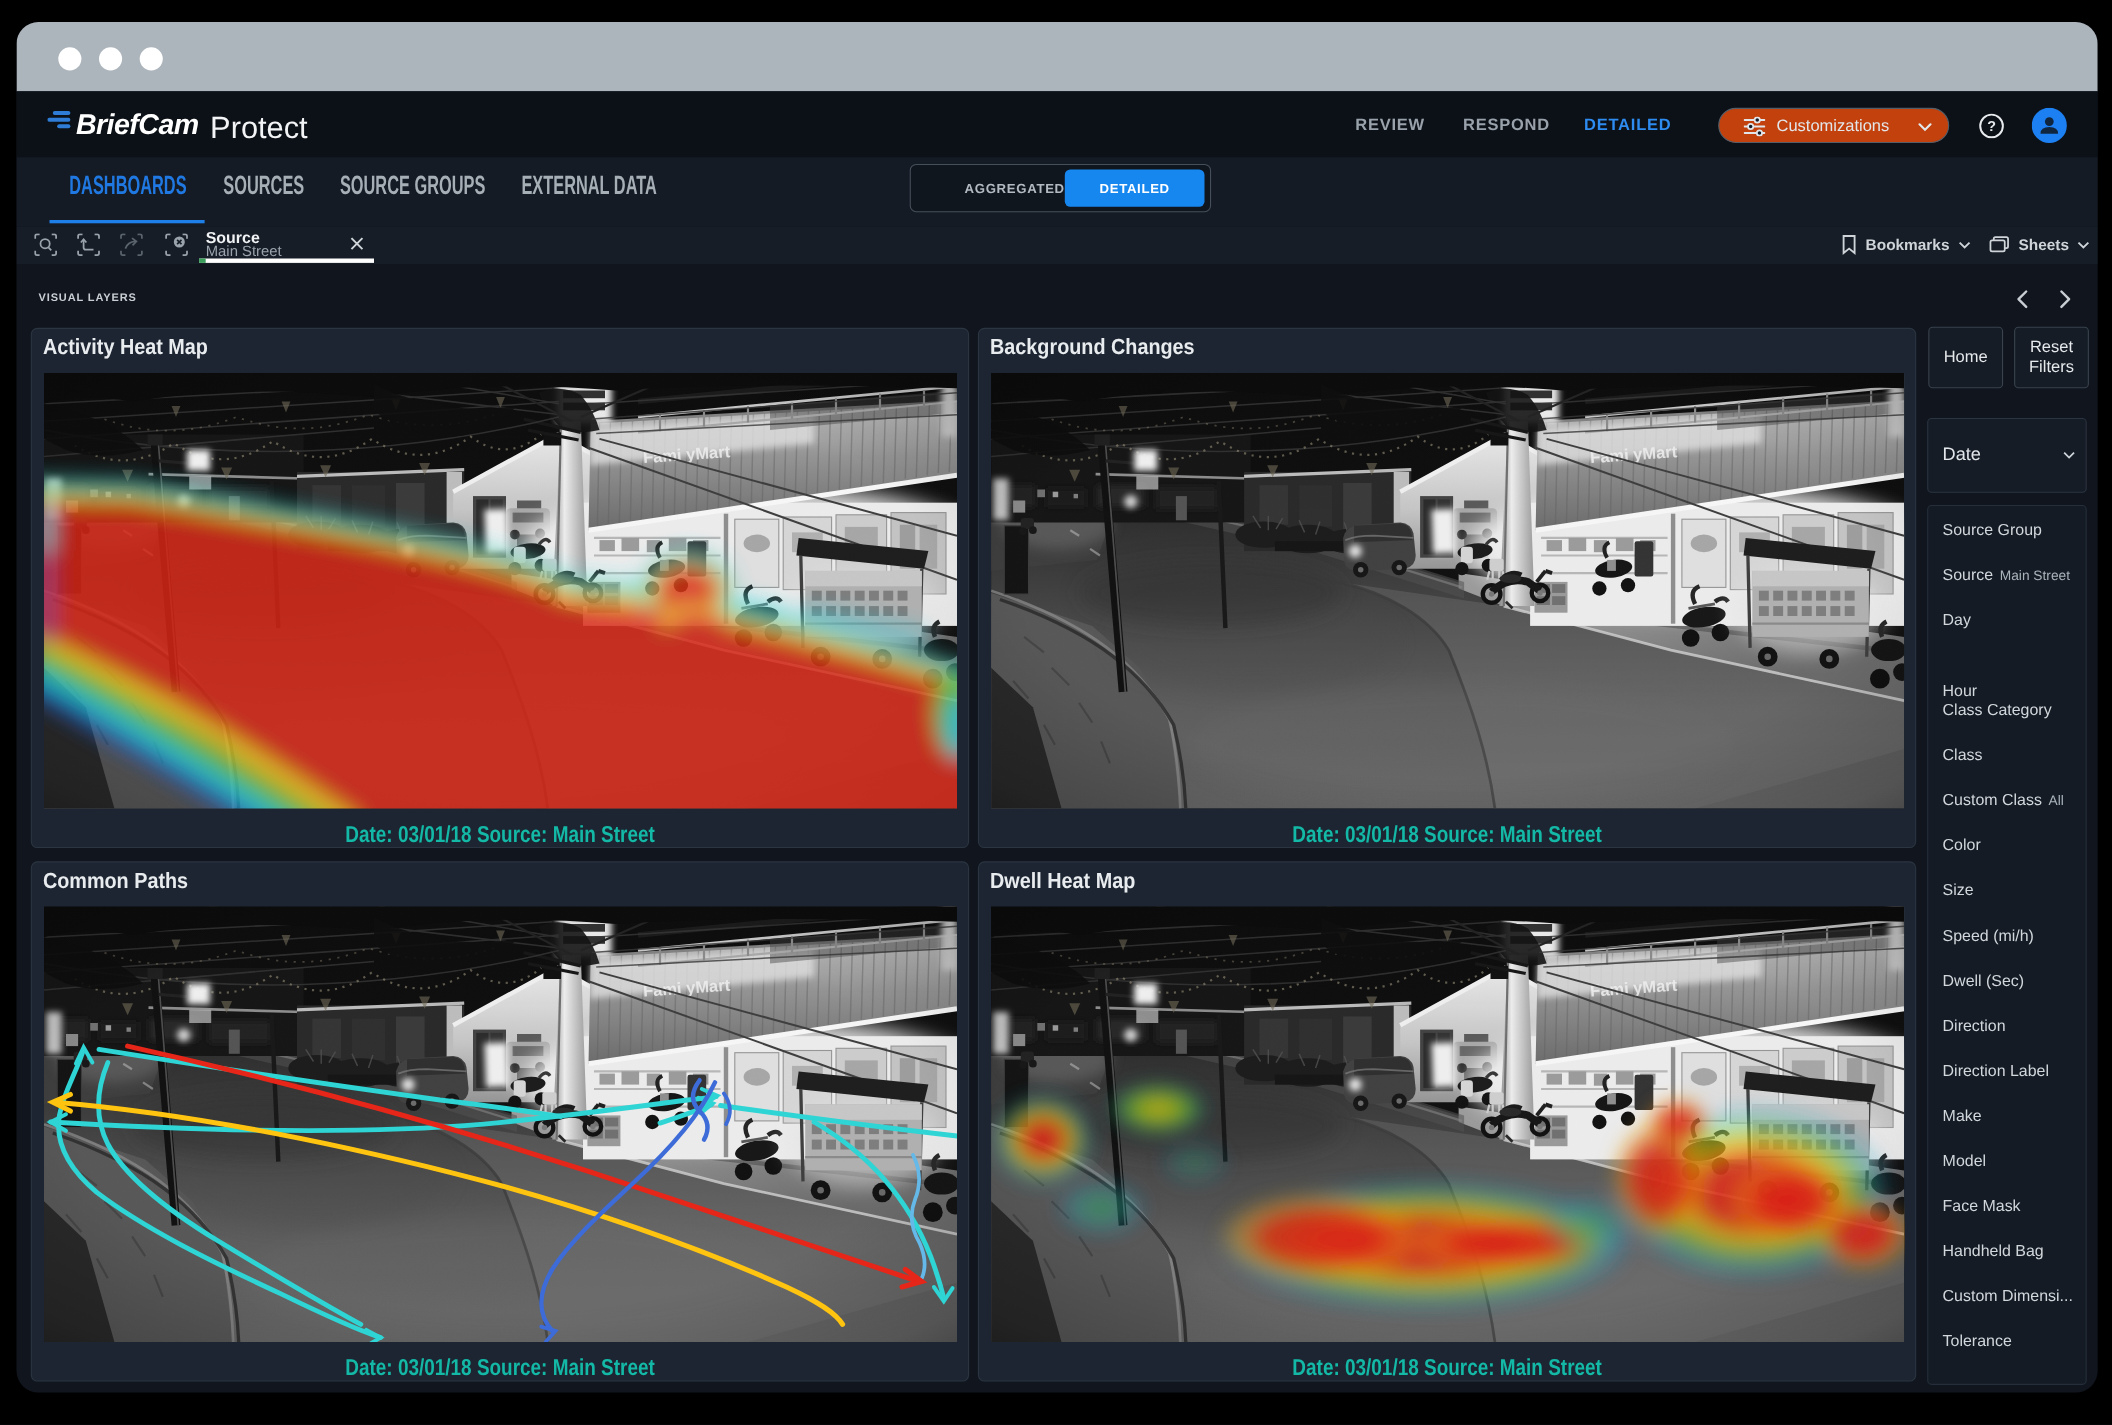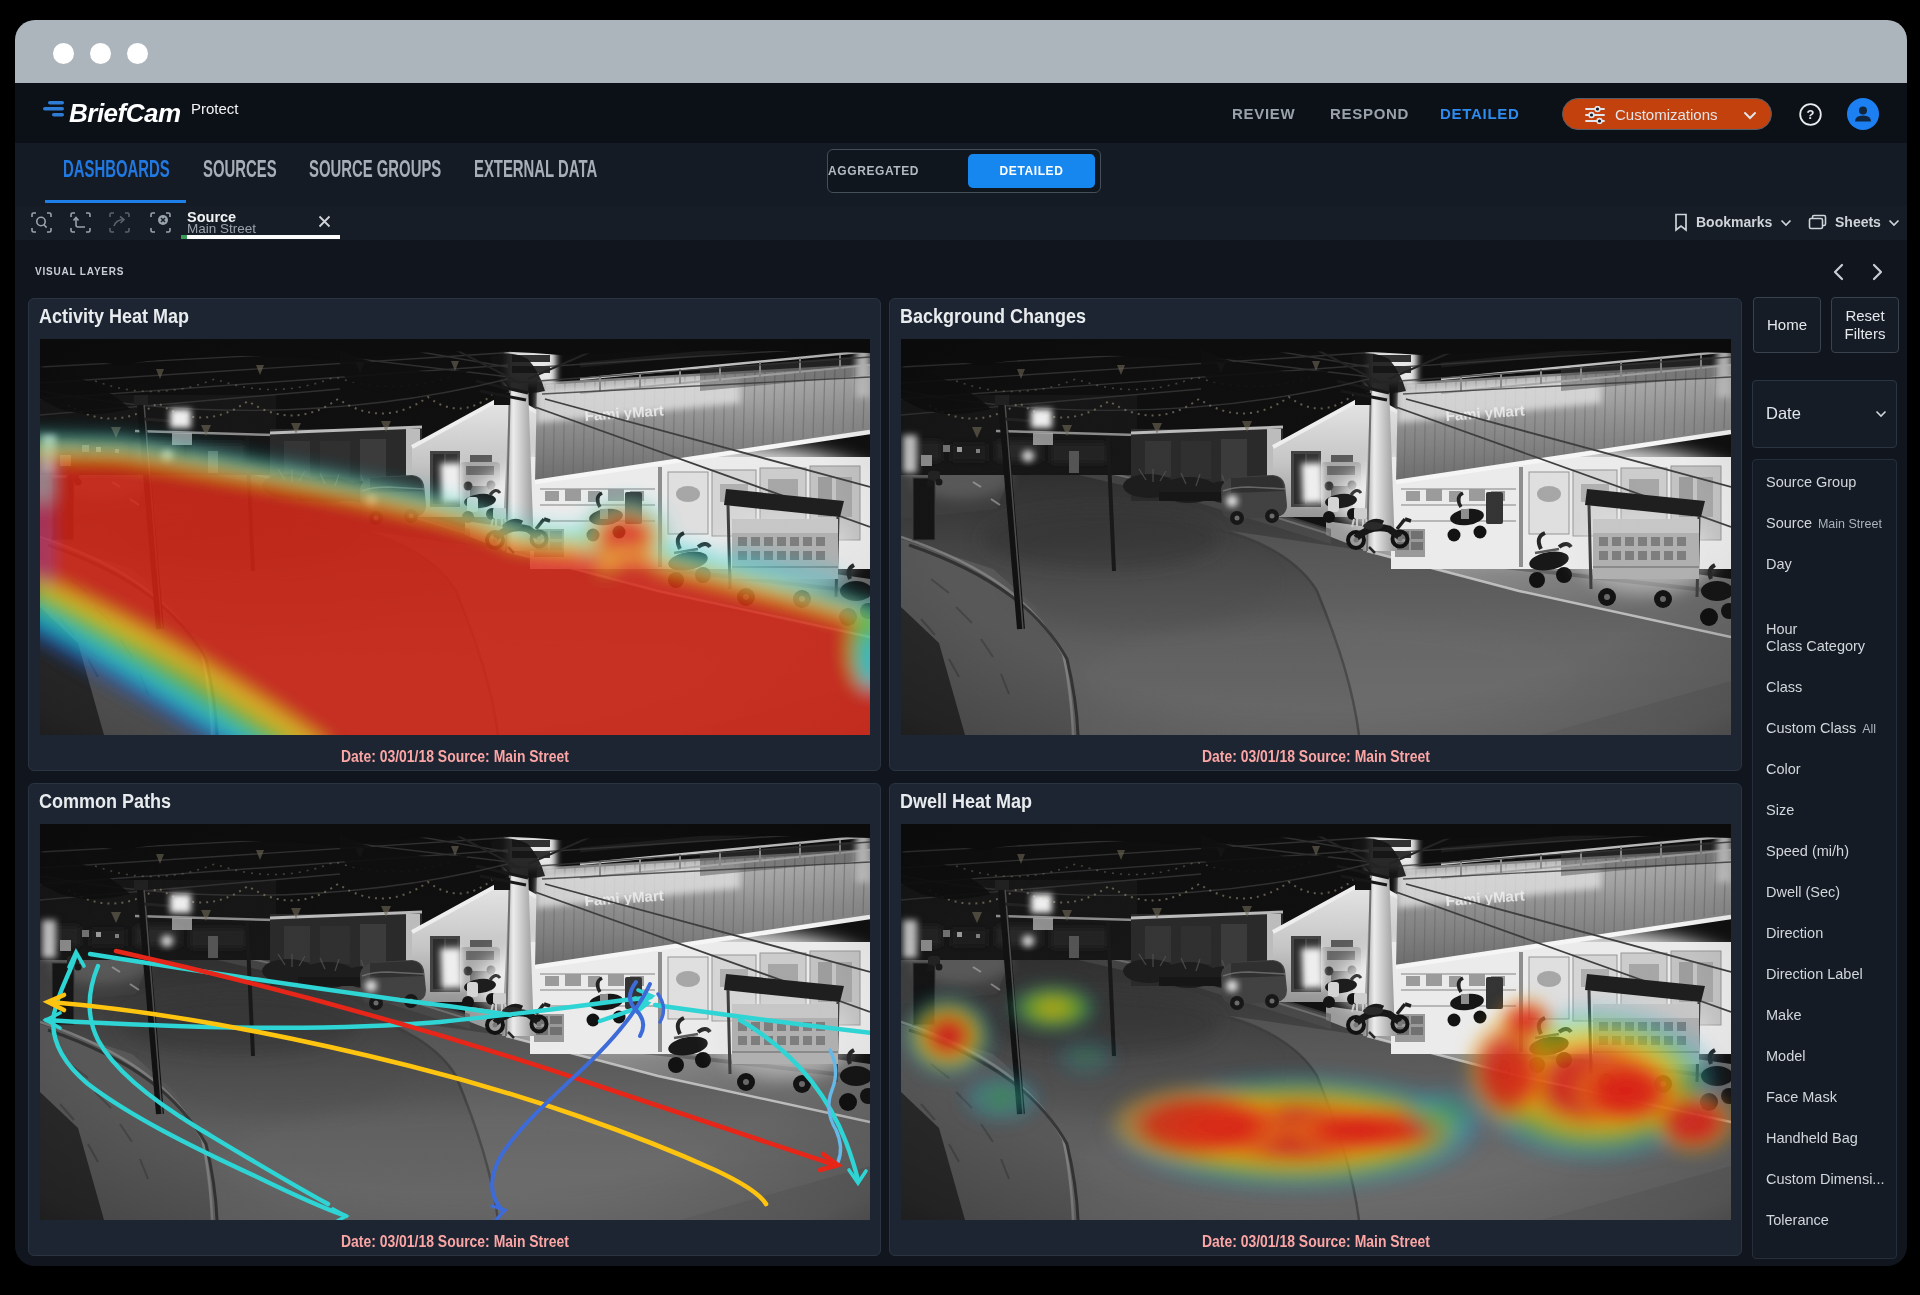--- a/index.html
+++ b/index.html
@@ -5,39 +5,39 @@
   * { margin:0; padding:0; box-sizing:border-box; }
   html,body { width:1920px; height:1295px; background:#000; font-family:"Liberation Sans", sans-serif; overflow:hidden; }
   #win { position:absolute; left:15px; top:20px; width:1892px; height:1246px; background:#11161e; border-radius:20px; overflow:hidden; }
   .abs { position:absolute; }
   
   #titlebar { position:absolute; left:0; top:0; width:100%; height:63px; background:#adb5bc; }
   .dot { position:absolute; top:22.5px; width:21px; height:21px; border-radius:50%; background:#fff; }
   
   #header { position:absolute; left:0; top:63px; width:100%; height:60px; background:#0c1117; }
   #logo { position:absolute; left:54px; top:15px; color:#fff; font-size:26px; font-weight:bold; font-style:italic; letter-spacing:-0.5px; }
-  #protect { position:absolute; left:176px; top:17px; color:#f2f4f6; font-size:15px; font-weight:400; }
+  #protect { position:absolute; left:176px; top:17px; color:#f2f4f6; font-size:28px; font-weight:400; }
   .hnav { position:absolute; top:85px; font-size:15px; font-weight:bold; letter-spacing:0.7px; color:#99a1aa; }
   #pill { position:absolute; left:1547px; top:78px; width:210px; height:32px; border:1px solid #545e69; border-radius:16px; background:#c2410c; color:#e2e6ea; font-size:15px; font-weight:400; }
   
   #navrow { position:absolute; left:0; top:123px; width:100%; height:63px; background:#151b24; }
   .tab { position:absolute; top:14px; font-size:24px; line-height:24px; font-weight:bold; color:#a6aeb6; transform:scaleX(0.62); transform-origin:left top; white-space:nowrap; }
   #underline { position:absolute; left:30px; top:57px; width:141px; height:3px; background:#1f7fe8; }
   #toggle { position:absolute; left:812px; top:6px; width:274px; height:44px; border:1px solid #454f5a; border-radius:6px; background:#10161e; }
   #detbtn { position:absolute; left:140px; top:4px; width:127px; height:34px; background:#1787f0; border-radius:5px; color:#fff; font-size:12px; font-weight:bold; letter-spacing:0.6px; text-align:center; line-height:34px; }
-  #aggr { position:absolute; left:0; top:0; width:140px; height:42px; color:#b3bac1; font-size:12px; font-weight:bold; letter-spacing:0.6px; text-align:left; line-height:42px; }
+  #aggr { position:absolute; left:0; top:0; width:140px; height:42px; color:#b3bac1; font-size:12px; font-weight:bold; letter-spacing:0.6px; text-align:right; line-height:42px; }
   
   #filterrow { position:absolute; left:0; top:186px; width:100%; height:34px; background:#161d26; }
   .fico { position:absolute; top:6px; width:21px; height:21px; }
   
   #vlayers { position:absolute; left:20px; top:246px; font-size:10px; font-weight:600; letter-spacing:0.8px; color:#c9ced4; }
   .panel { position:absolute; width:853px; height:473px; background:#1c2531; border:1px solid #2b3542; border-radius:6px;padding-left:44px; }
   .ptitle { position:absolute; left:10px; top:6px; font-size:20px; line-height:22px; font-weight:600; color:#e9ecef; transform:scaleX(0.9); transform-origin:left top; white-space:nowrap; }
   .shot { position:absolute; left:11px; top:40px; width:830px; height:396px; display:block; }
-  .caption { position:absolute; left:0; top:448px; width:100%; text-align:center; font-size:17px; font-weight:600; color:#fca5a5; }
+  .caption { position:absolute; left:0; top:448px; width:100%; text-align:center; font-size:21px; font-weight:600; color:#14b8a6; }
   .caption span { display:inline-block; transform:scaleX(0.82); }
   
   .sbtn { position:absolute; width:68px; height:56px; border:1px solid #39424d; border-radius:4px; background:#151c26; color:#e6e9ec; font-size:15px; display:flex; align-items:center; justify-content:center; text-align:center; line-height:18px; }
   #datebox { position:absolute; left:1737px; top:360px; width:145px; height:68px; border:1px solid #2b3441; border-radius:4px; background:#151c26; }
   #listbox { position:absolute; left:1737px; top:439px; width:145px; height:800px; border:1px solid #252e3a; border-radius:4px; background:#141b24; overflow:hidden; }
   .fitem { position:absolute; left:13px; font-size:14.5px; color:#d2d7dc; white-space:nowrap; }
   .fsub { font-size:12.5px; color:#aab2ba; margin-left:6px; }
 </style>
 </head>
 <body>

